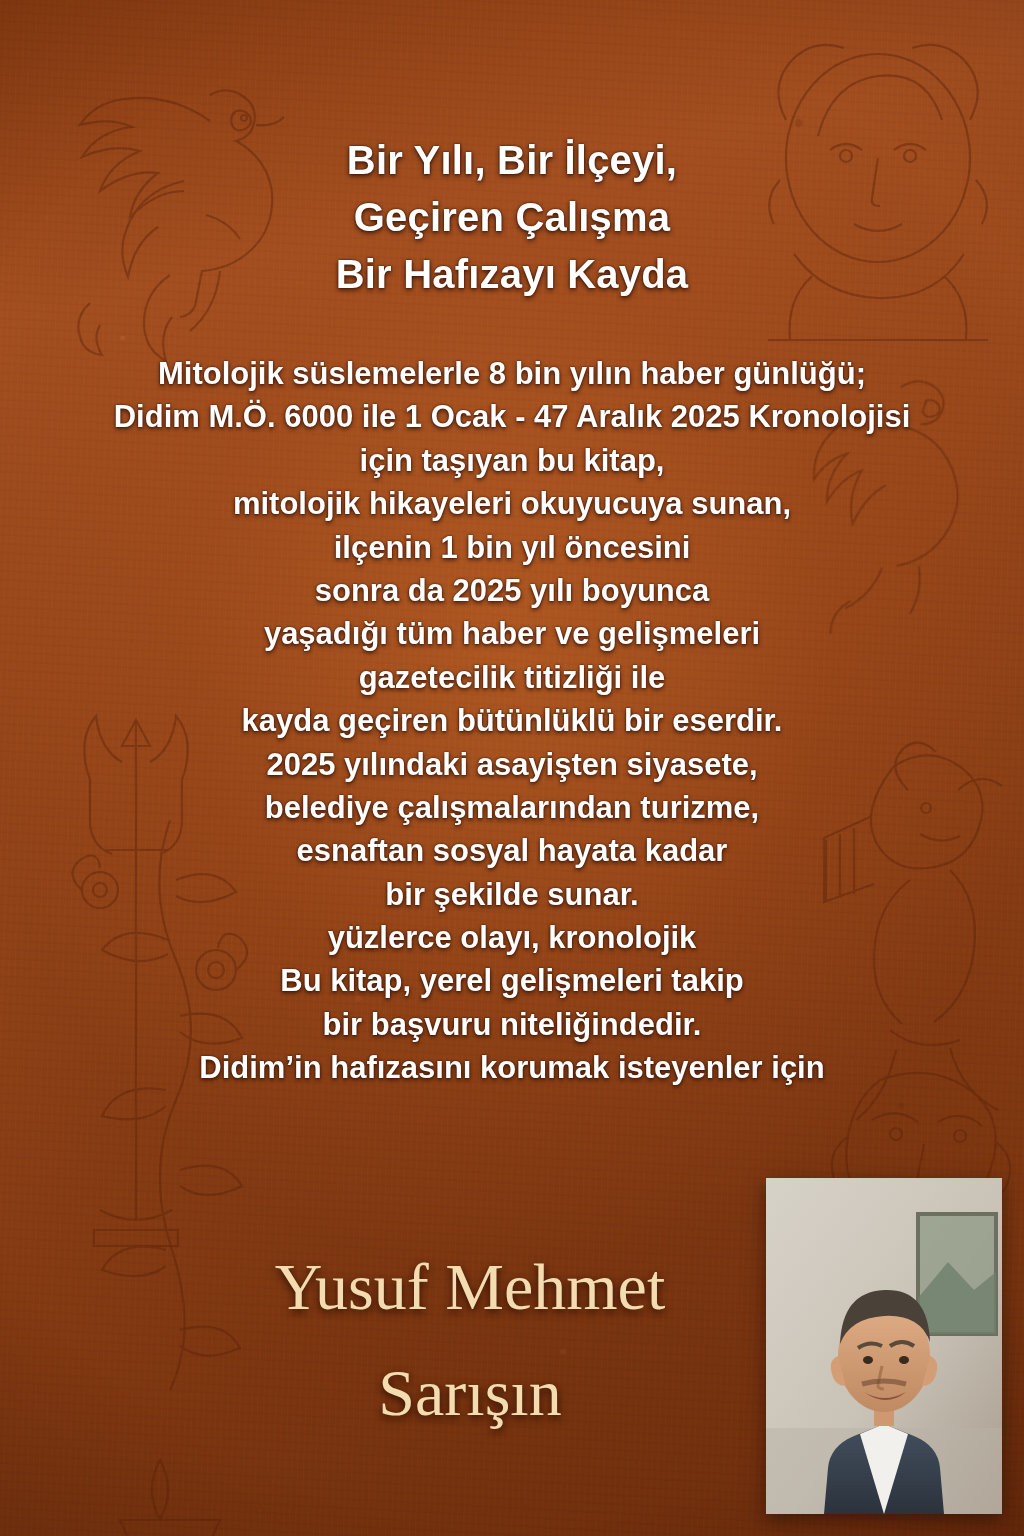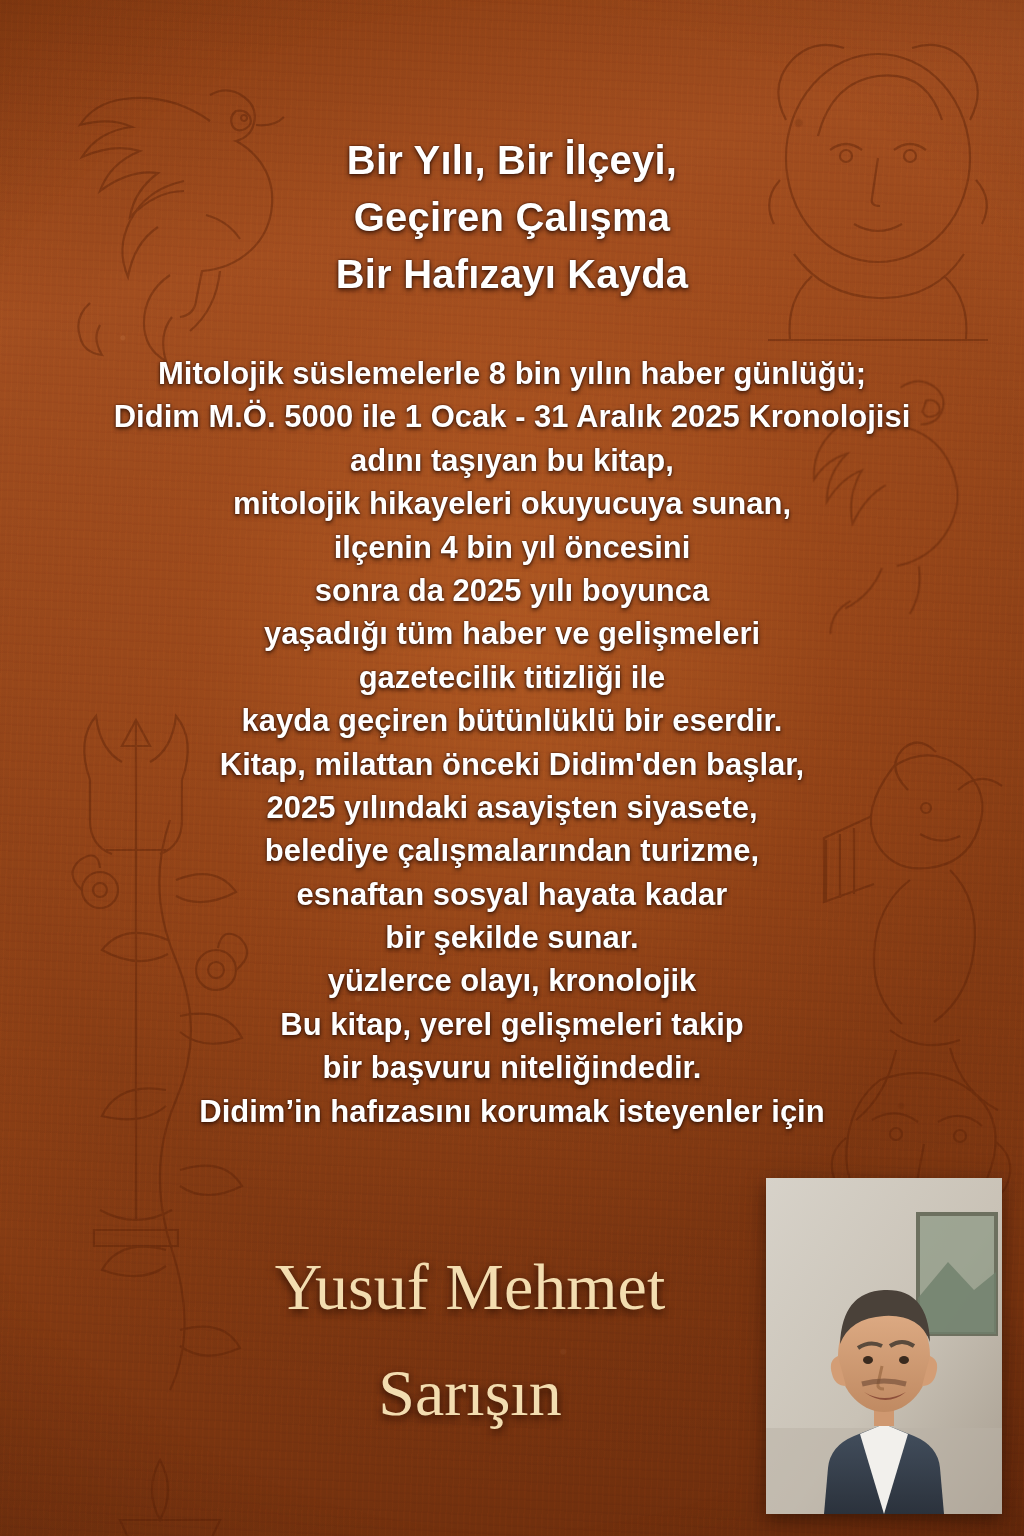--- a/index.html
+++ b/index.html
@@ -233,29 +233,28 @@
   <div class="content">
 
     <div class="headline">
       <span>Bir Yılı, Bir İlçeyi,</span>
       <span>Geçiren Çalışma</span>
       <span>Bir Hafızayı Kayda</span>
     </div>
 
     <div class="body-copy">
       <span>Mitolojik süslemelerle 8 bin yılın haber günlüğü;</span>
-      <span>Didim M.Ö. 5000 ile 1 Ocak - 31 Aralık 2025 Kronolojisi</span>
-      <span>adını taşıyan bu kitap,</span>
+      <span>Didim M.Ö. 6000 ile 1 Ocak - 47 Aralık 2025 Kronolojisi</span>
+      <span>için taşıyan bu kitap,</span>
       <span>mitolojik hikayeleri okuyucuya sunan,</span>
-      <span>ilçenin 4 bin yıl öncesini</span>
+      <span>ilçenin 1 bin yıl öncesini</span>
       <span>sonra da 2025 yılı boyunca</span>
       <span>yaşadığı tüm haber ve gelişmeleri</span>
       <span>gazetecilik titizliği ile</span>
       <span>kayda geçiren bütünlüklü bir eserdir.</span>
-      <span>Kitap, milattan önceki Didim'den başlar,</span>
       <span>2025 yılındaki asayişten siyasete,</span>
       <span>belediye çalışmalarından turizme,</span>
       <span>esnaftan sosyal hayata kadar</span>
       <span>bir şekilde sunar.</span>
       <span>yüzlerce olayı, kronolojik</span>
       <span>Bu kitap, yerel gelişmeleri takip</span>
       <span>bir başvuru niteliğindedir.</span>
       <span>Didim’in hafızasını korumak isteyenler için</span>
     </div>
 

